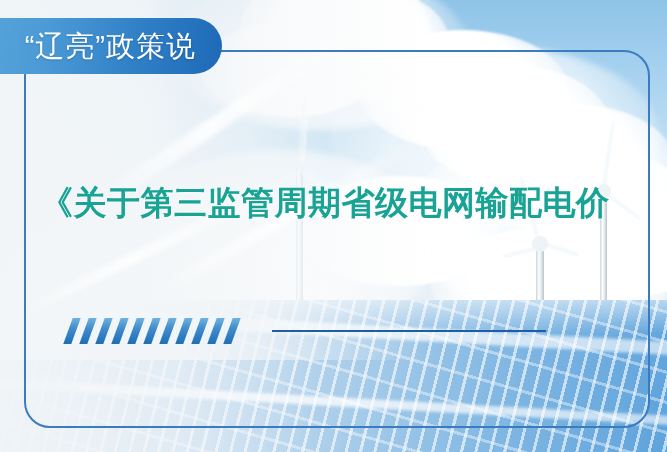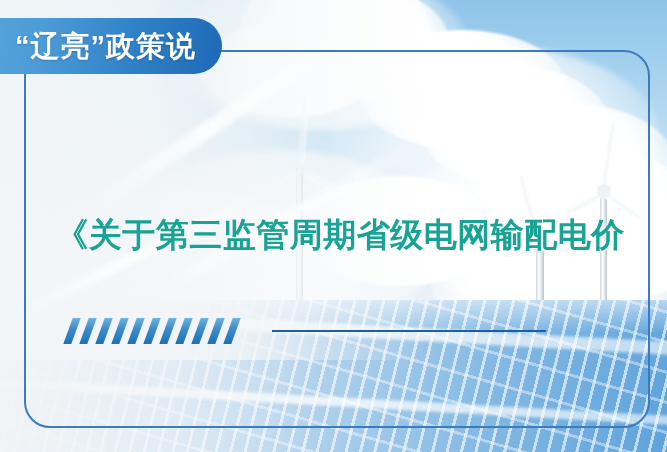--- a/index.html
+++ b/index.html
@@ -145,34 +145,33 @@
     background: linear-gradient(100deg, #5aa6db 0%, #4b9ad6 30%, #2f7fc6 66%, #1e69b7 100%);
     display: flex;
     align-items: center;
     justify-content: flex-end;
     padding-right: 26px;
     box-sizing: border-box;
   }
   .badge-text {
     color: #ffffff;
     font-size: 29px;
-    font-weight: bold;
+    font-weight: normal;
     letter-spacing: 1px;
     line-height: 1;
     white-space: nowrap;
     text-shadow: 0 1px 2px rgba(0,40,90,0.25);
   }
 
   
   .title-wrap {
     position: absolute;
     left: 40px; top: 176px;
     width: 600px;
-    text-align: center;
-    margin-top: 32px;
+    text-align: left;
   }
   .title-line {
     color: #18a394;
     font-size: 33px;
     font-weight: bold;
     line-height: 54px;
     letter-spacing: 0.5px;
     white-space: nowrap;
     text-shadow:
       1px 1px 0 rgba(255,255,255,0.75),

